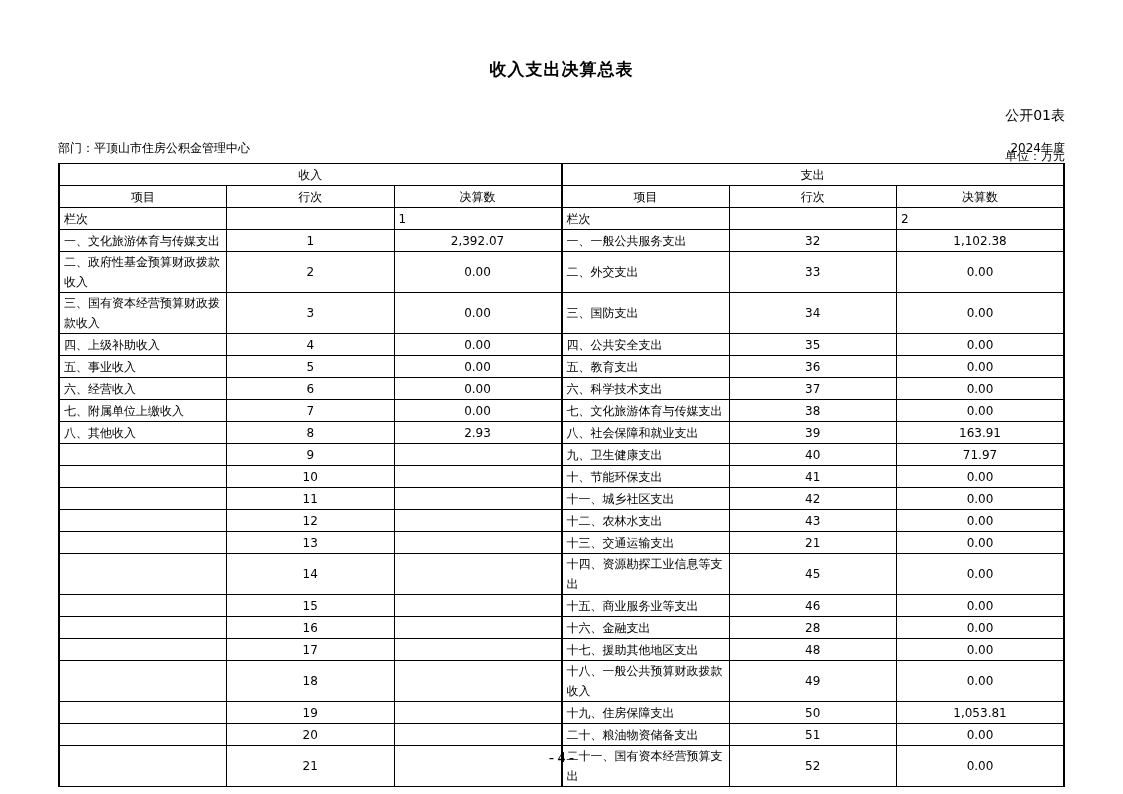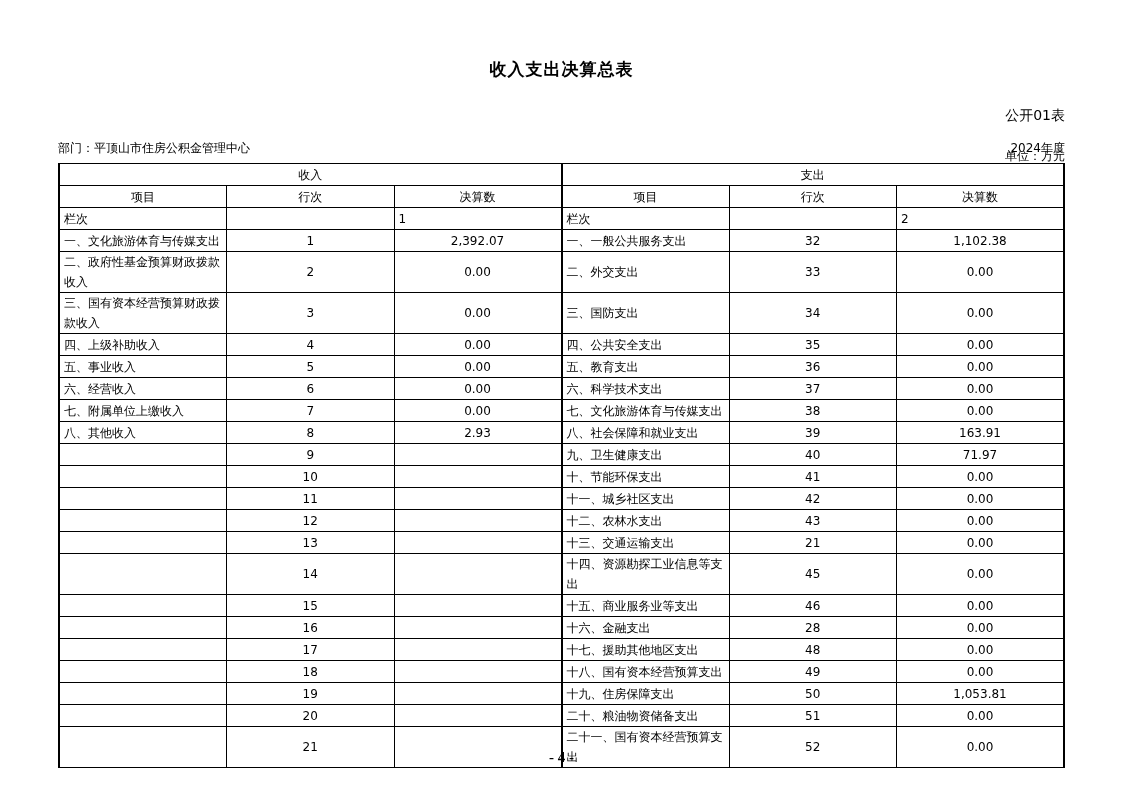--- a/index.html
+++ b/index.html
@@ -290,21 +290,21 @@
           <td class="c-line">17</td>
           <td class="c-amount"></td>
           <td class="c-item item-text mid-split">十七、援助其他地区支出</td>
           <td class="c-line">48</td>
           <td class="c-amount edge-r">0.00</td>
         </tr>
         <tr>
           <td class="c-item item-text edge-l"></td>
           <td class="c-line">18</td>
           <td class="c-amount"></td>
-          <td class="c-item item-text mid-split">十八、国有资本经营预算支出</td>
+          <td class="c-item item-text mid-split">十八、一般公共预算财政拨款收入</td>
           <td class="c-line">49</td>
           <td class="c-amount edge-r">0.00</td>
         </tr>
         <tr>
           <td class="c-item item-text edge-l"></td>
           <td class="c-line">19</td>
           <td class="c-amount"></td>
           <td class="c-item item-text mid-split">十九、住房保障支出</td>
           <td class="c-line">50</td>
           <td class="c-amount edge-r">1,053.81</td>

